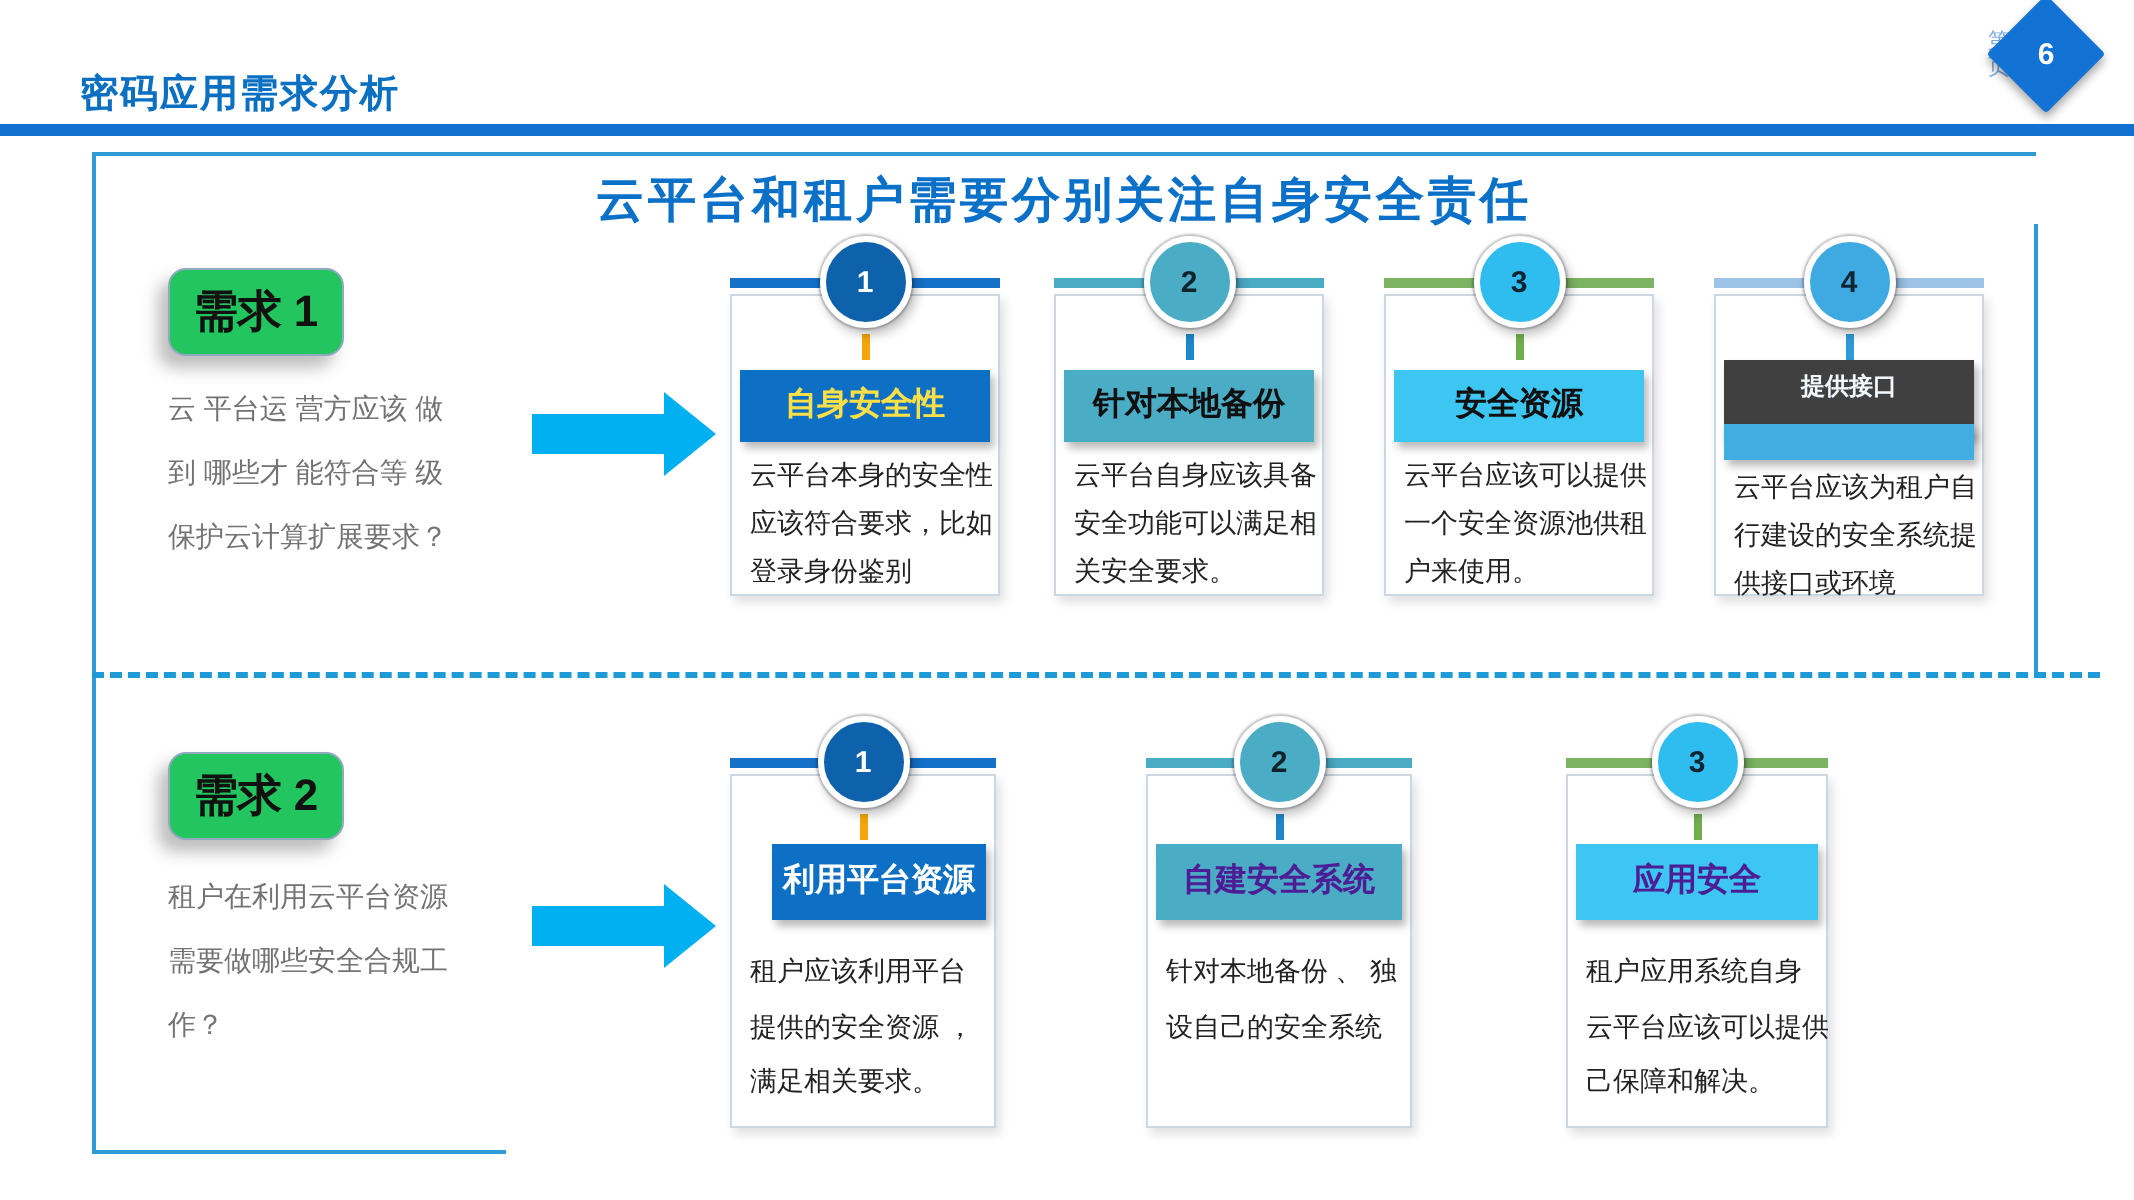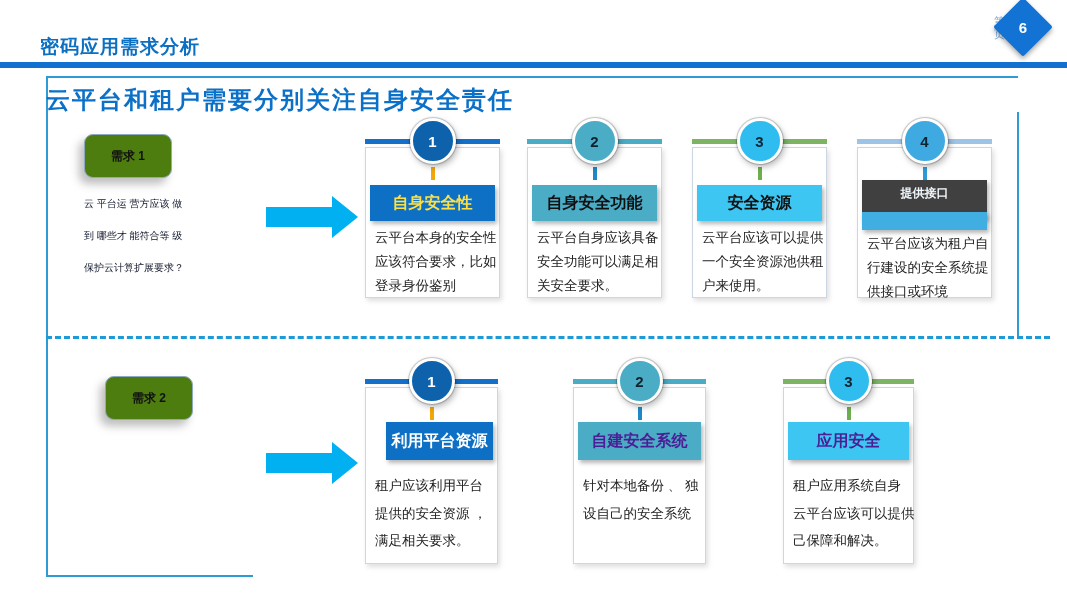--- a/index.html
+++ b/index.html
@@ -10,25 +10,25 @@
   .hdr-title{position:absolute;left:40px;top:34px;font-size:19px;font-weight:bold;color:#0B6FC2;letter-spacing:1px;}
   .hdr-rule{position:absolute;left:0;top:62px;width:1067px;height:6px;background:#1170D0;}
   .pg-diamond{position:absolute;left:1002px;top:6px;width:42px;height:42px;background:#1273D4;transform:rotate(45deg);box-shadow:2px 2px 5px rgba(0,0,0,.35);border-radius:2px;}
   .pg-num{position:absolute;left:1002px;top:6px;width:42px;height:42px;display:flex;align-items:center;justify-content:center;color:#fff;font-weight:bold;font-size:15px;}
   .pg-marker{position:absolute;left:993px;top:15px;width:13px;font-size:11px;line-height:13px;color:#7EAEDE;text-align:center;}
 
   
   .ln{position:absolute;background:#2E9BD6;}
   .dashed{position:absolute;left:46px;top:336px;width:1004px;height:0;border-top:3px dashed #1E9BD7;}
 
-  .main-title{position:absolute;left:46px;top:84px;width:972px;text-align:left;font-size:24px;font-weight:bold;color:#0B70C8;letter-spacing:2px;}
+  .main-title{position:absolute;left:46px;top:84px;width:972px;text-align:center;font-size:24px;font-weight:bold;color:#0B70C8;letter-spacing:2px;}
 
   
-  .req-box{position:absolute;width:86px;height:42px;background:#4d7c0f;border:1.5px solid #8FA9BF;border-radius:9px;box-shadow:-5px 6px 8px rgba(110,110,110,.45);display:flex;align-items:center;justify-content:center;font-size:12px;font-weight:bold;color:#111;}
-  .q-text{position:absolute;width:200px;font-size:10px;color:#0f172a;}
+  .req-box{position:absolute;width:86px;height:42px;background:#22c55e;border:1.5px solid #8FA9BF;border-radius:9px;box-shadow:-5px 6px 8px rgba(110,110,110,.45);display:flex;align-items:center;justify-content:center;font-size:22px;font-weight:bold;color:#111;}
+  .q-text{position:absolute;width:200px;font-size:14px;color:#737373;}
   .q-text div{height:32px;line-height:32px;white-space:nowrap;}
 
   
   .arrow-rect{position:absolute;background:#00B0F0;}
   .arrow-head{position:absolute;width:0;height:0;border-top:21px solid transparent;border-bottom:21px solid transparent;border-left:26px solid #00B0F0;}
 
   
   .card{position:absolute;}
   .cbox{position:absolute;left:0;right:0;top:29px;bottom:1px;background:#fff;border:1px solid #CBD7E3;box-shadow:2px 3px 5px rgba(0,0,0,.13);}
   .cbar{position:absolute;left:0;right:0;top:21px;height:5px;z-index:2;}
@@ -81,21 +81,21 @@
       <div>应该符合要求，比如</div>
       <div>登录身份鉴别</div>
     </div>
   </div>
 
   <div class="card" style="left:527px;top:118px;width:135px;height:181px;">
     <div class="cbox"></div>
     <div class="cbar" style="background: rgb(75, 172, 198);"></div>
     <div class="ctick" style="background: rgb(30, 136, 201);"></div>
     <div class="ccircle" style="background: rgb(75, 172, 198); color: rgb(16, 34, 43);">2</div>
-    <div class="chead" style="background: rgb(75, 172, 198); color: rgb(16, 16, 16);">自身安全功能</div>
+    <div class="chead" style="background: rgb(75, 172, 198); color: rgb(16, 16, 16);">针对本地备份</div>
     <div class="cbody">
       <div>云平台自身应该具备</div>
       <div>安全功能可以满足相</div>
       <div>关安全要求。</div>
     </div>
   </div>
 
   <div class="card" style="left:692px;top:118px;width:135px;height:181px;">
     <div class="cbox"></div>
     <div class="cbar" style="background: rgb(124, 180, 100);"></div>
@@ -116,21 +116,26 @@
     <div class="ccircle" style="background: rgb(63, 169, 225); color: rgb(14, 36, 48);">4</div>
     <div class="chead" style="top: 62px; height: 39px; line-height: 26px; font-size: 12px; background: #404040; color: rgb(242, 248, 253);">提供接口</div>
     <div class="chead2" style="top: 94px; height: 18px; background: rgb(65, 174, 226);"></div>
     <div class="cbody" style="top:114px;">
       <div>云平台应该为租户自</div>
       <div>行建设的安全系统提</div>
       <div>供接口或环境</div>
     </div>
   </div>
 
-  <div class="req-box" style="left:84px;top:376px;margin-left:21px;">需求 2</div>
+  <div class="req-box" style="left:84px;top:376px;">需求 2</div>
+  <div class="q-text" style="left:84px;top:432px;">
+    <div>租户在利用云平台资源</div>
+    <div>需要做哪些安全合规工</div>
+    <div>作？</div>
+  </div>
   <div class="arrow-rect" style="left:266px;top:453px;width:66px;height:20px;"></div>
   <div class="arrow-head" style="left:332px;top:442px;"></div>
 
   <div class="card r2" style="left:365px;top:358px;width:133px;height:207px;">
     <div class="cbox"></div>
     <div class="cbar" style="background: rgb(20, 112, 200);"></div>
     <div class="ctick" style="background: rgb(242, 166, 10);"></div>
     <div class="ccircle" style="background: rgb(14, 98, 172); color: rgb(255, 255, 255);">1</div>
     <div class="chead" style="background: rgb(13, 112, 196); color: rgb(255, 255, 255); margin-left: 16px;">利用平台资源</div>
     <div class="cbody">

